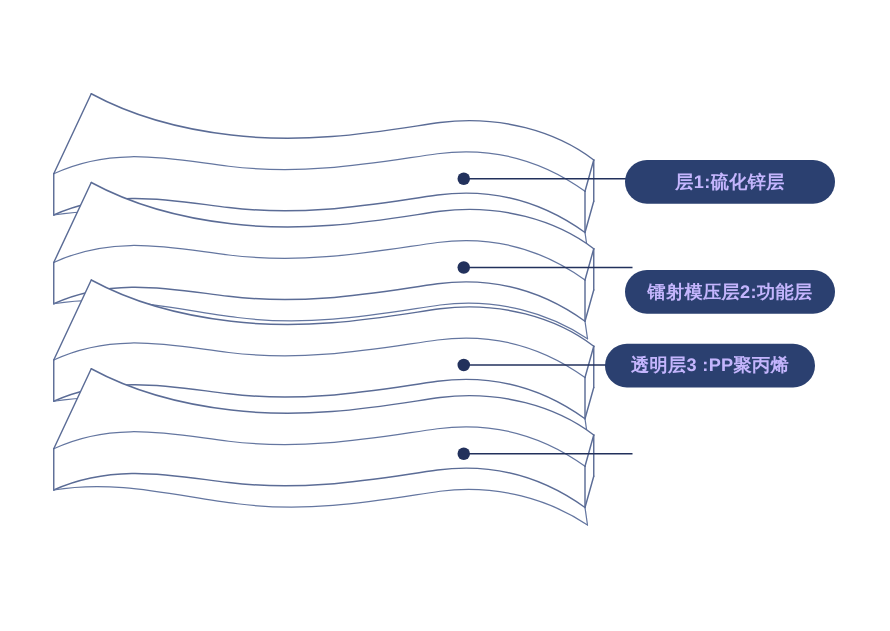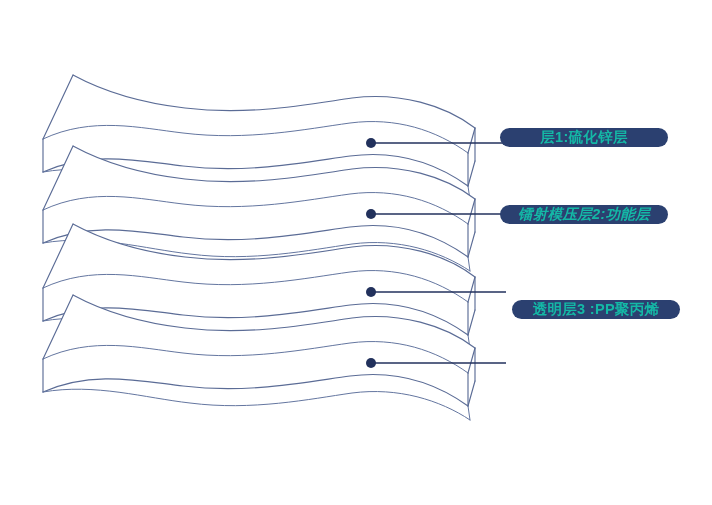--- a/index.html
+++ b/index.html
@@ -45,24 +45,24 @@
   .leader-line {
     stroke: #22315c;
     stroke-width: 1.3;
     fill: none;
   }
   .leader-dot {
     fill: #22315c;
   }
   .label-pill {
     position: absolute;
-    height: 19px;
+    height: 35px;
     border-radius: 18px;
     background: #2b4070;
-    color: #14b8a6;
+    color: #c4b5fd;
     display: flex;
     align-items: center;
     justify-content: center;
     font-size: 14.5px;
     font-weight: bold;
     letter-spacing: 0.3px;
     white-space: nowrap;
     box-sizing: border-box;
     padding: 0 14px;
     user-select: none;
@@ -146,18 +146,18 @@
       <circle class="leader-dot" cx="371" cy="292" r="5"></circle>
     </g>
     <g>
       <line class="leader-line" x1="371" y1="363" x2="506" y2="363"></line>
       <circle class="leader-dot" cx="371" cy="363" r="5"></circle>
     </g>
   </svg>
 
   <div class="label-pill" style="left:500px; top:128px; width:168px;">层1:硫化锌层</div>
 
-  <div class="label-pill" style="left:500px; top:205px; width:168px;font-style:italic;">镭射模压层2:功能层</div>
+  <div class="label-pill" style="left:500px; top:216px; width:168px;">镭射模压层2:功能层</div>
 
-  <div class="label-pill" style="left:512px; top:275px; width:168px;margin-top:25px;">透明层3 :PP聚丙烯</div>
+  <div class="label-pill" style="left:484px; top:275px; width:168px;">透明层3 :PP聚丙烯</div>
 
 
 </div>
 
 </body></html>

